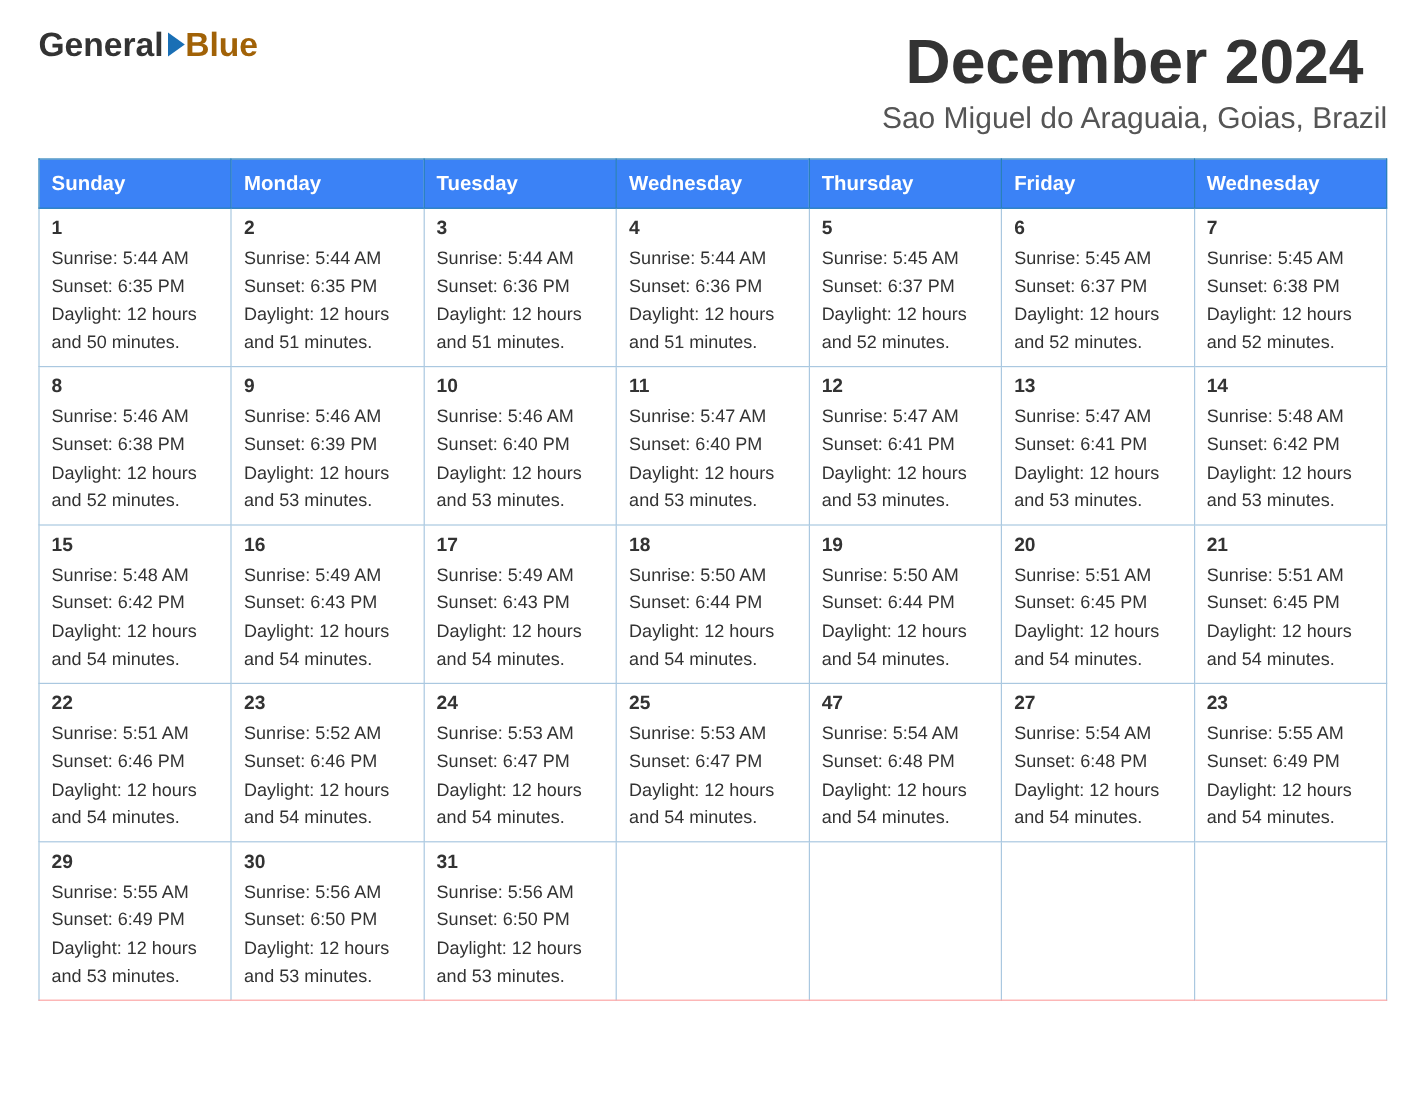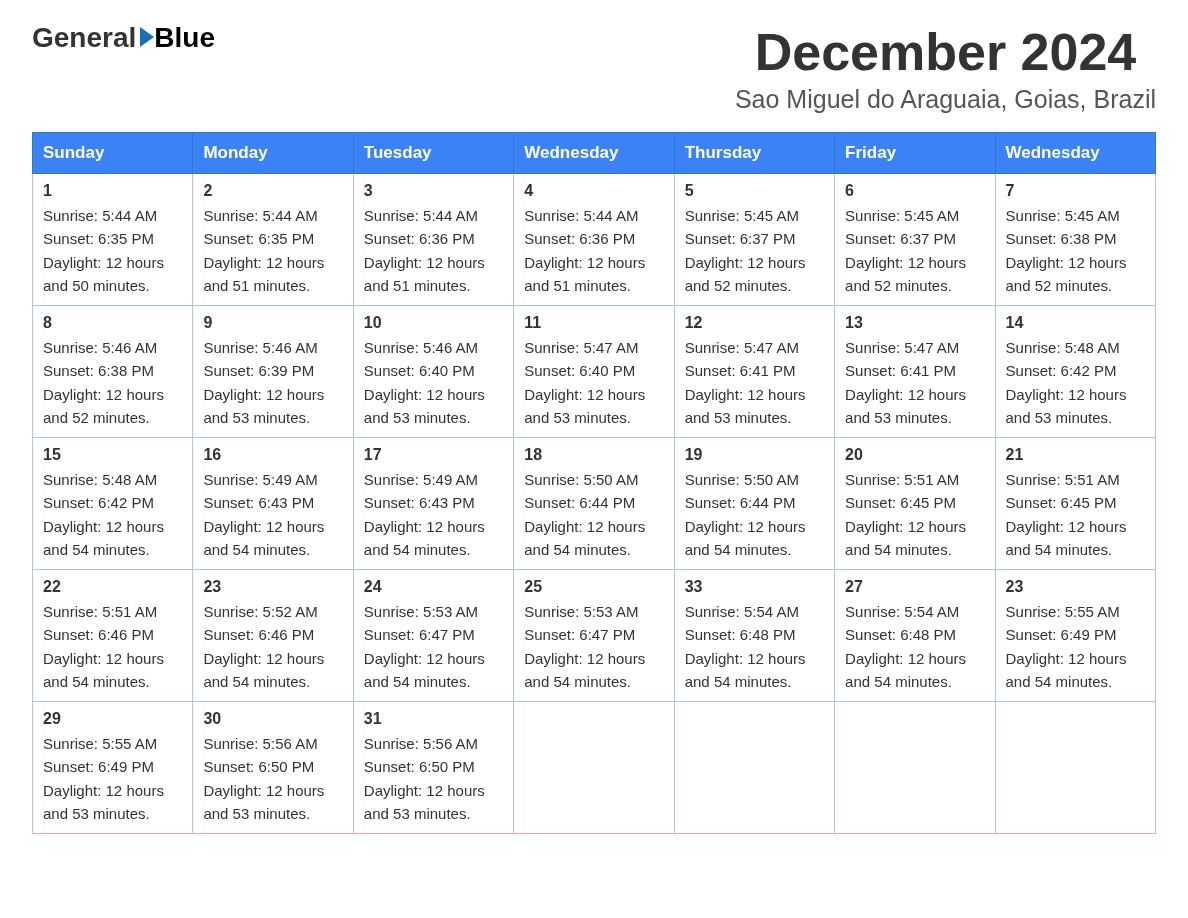--- a/index.html
+++ b/index.html
@@ -23,21 +23,21 @@
     }
     .logo-text-general {
       font-size: 28px;
       font-weight: bold;
       color: #333;
       line-height: 1;
     }
     .logo-text-blue {
       font-size: 28px;
       font-weight: bold;
-      color: #000000;
+      color: #a16207;
       line-height: 1;
     }
     .logo-row {
       display: flex;
       align-items: center;
     }
     .logo-triangle {
       width: 0;
       height: 0;
       border-left: 14px solid #1a6fb5;
@@ -231,21 +231,21 @@
         </td>
         <td>
           <div class="day-number">24</div>
           <div class="day-info">Sunrise: 5:53 AM<br>Sunset: 6:47 PM<br>Daylight: 12 hours and 54 minutes.</div>
         </td>
         <td>
           <div class="day-number">25</div>
           <div class="day-info">Sunrise: 5:53 AM<br>Sunset: 6:47 PM<br>Daylight: 12 hours and 54 minutes.</div>
         </td>
         <td>
-          <div class="day-number">33</div>
+          <div class="day-number">47</div>
           <div class="day-info">Sunrise: 5:54 AM<br>Sunset: 6:48 PM<br>Daylight: 12 hours and 54 minutes.</div>
         </td>
         <td>
           <div class="day-number">27</div>
           <div class="day-info">Sunrise: 5:54 AM<br>Sunset: 6:48 PM<br>Daylight: 12 hours and 54 minutes.</div>
         </td>
         <td>
           <div class="day-number">23</div>
           <div class="day-info">Sunrise: 5:55 AM<br>Sunset: 6:49 PM<br>Daylight: 12 hours and 54 minutes.</div>
         </td>

